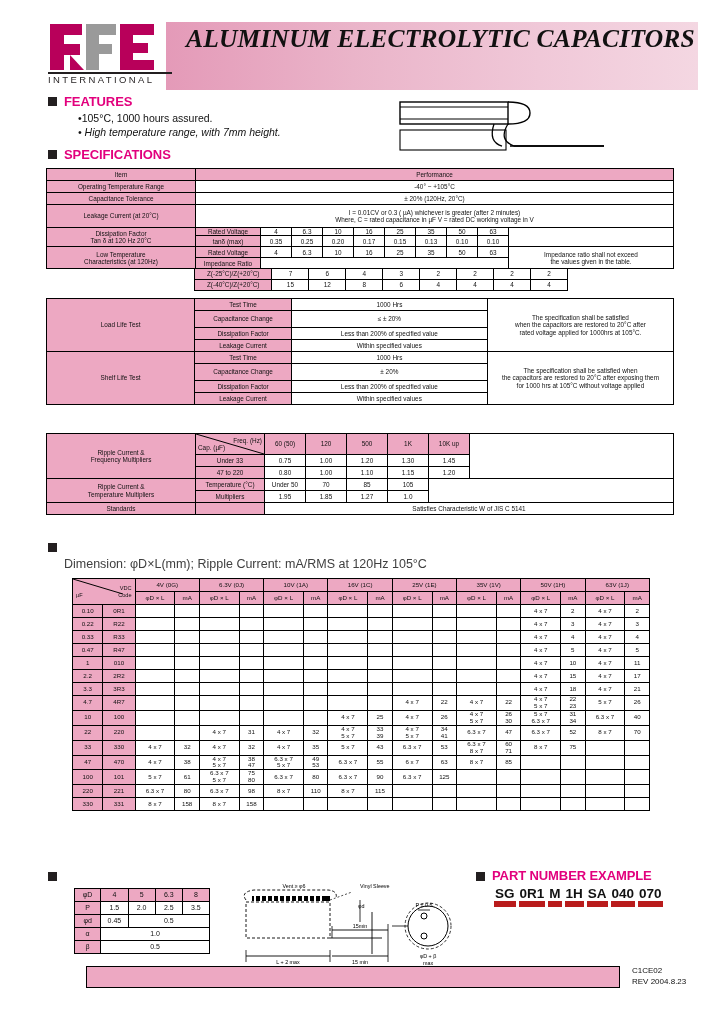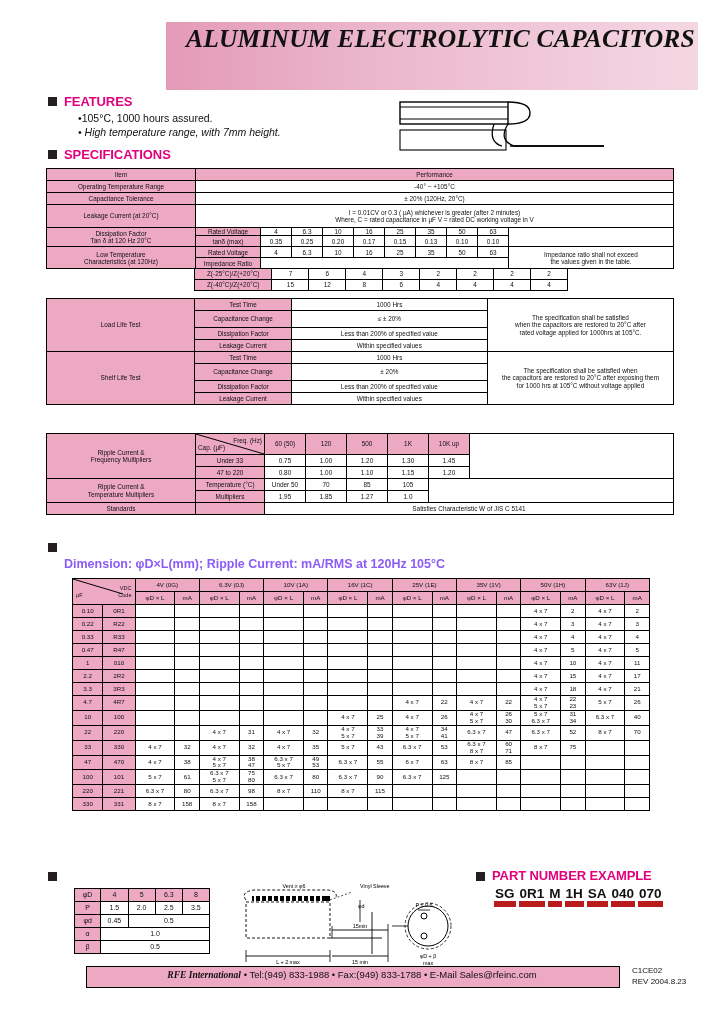--- a/index.html
+++ b/index.html
@@ -13,21 +13,21 @@
   .logo{position:absolute;left:0;top:0;width:128px;height:68px;}
   .logo svg{display:block;}
   .hdr-t1{position:absolute;left:140px;top:2px;font-family:"Liberation Serif",serif;
      font-style:italic;font-weight:bold;font-size:25.5px;letter-spacing:.2px;color:#111;white-space:nowrap;}
   .hdr-t2{position:absolute;left:140px;top:36px;font-family:"Liberation Serif",serif;
      font-style:italic;font-weight:bold;font-size:17px;color:#111;white-space:nowrap;}
 
   
   .sect{position:absolute;font-weight:bold;color:#e2007d;font-size:13px;letter-spacing:-.1px;white-space:nowrap;}
   .bullet{position:absolute;width:9px;height:9px;background:#231f20;}
-  .sub{position:absolute;font-size:12.5px;color:#8b5cf6;white-space:nowrap;font-weight:bold;}
+  .sub{position:absolute;font-size:12.5px;color:#404040;white-space:nowrap;}
   .feat{position:absolute;font-size:10.5px;color:#111;white-space:nowrap;}
 
   
   .cappic{position:absolute;left:398px;top:96px;width:210px;height:58px;}
 
   
   table{border-collapse:collapse;}
   .spec, .dims, .lead{position:absolute;}
   .spec td,.dims td,.dims th,.lead td{
      border:1px solid #000;font-size:6.4px;line-height:1.12;
@@ -55,20 +55,37 @@
   .foot-txt b{font-family:"Liberation Serif",serif;font-style:italic;}
   .rev{position:absolute;left:632px;top:966px;font-size:8px;line-height:1.35;color:#111;white-space:nowrap;}
 </style>
 </head>
 <body>
 
 <div class="page">
 
   <div class="hdr">
     <div class="hdr-band"></div>
+    <div class="logo">
+      <svg width="128" height="68" viewBox="0 0 128 68">
+        <rect x="4" y="2" width="14" height="46" fill="#b8005a"></rect>
+        <rect x="4" y="2" width="32" height="11" fill="#b8005a"></rect>
+        <rect x="4" y="22" width="30" height="11" fill="#b8005a"></rect>
+        <path d="M24 33 L38 48 L24 48 Z" fill="#b8005a"></path>
+        <rect x="40" y="2" width="13" height="46" fill="#9a9a9a"></rect>
+        <rect x="40" y="2" width="30" height="11" fill="#9a9a9a"></rect>
+        <rect x="40" y="22" width="26" height="10" fill="#9a9a9a"></rect>
+        <rect x="74" y="2" width="13" height="46" fill="#b8005a"></rect>
+        <rect x="74" y="2" width="34" height="11" fill="#b8005a"></rect>
+        <rect x="74" y="21" width="28" height="10" fill="#b8005a"></rect>
+        <rect x="74" y="38" width="34" height="10" fill="#b8005a"></rect>
+        <rect x="2" y="50" width="124" height="2" fill="#231f20"></rect>
+      </svg>
+      <div style="position:absolute;left:2px;top:52px;font-size:9.5px;letter-spacing:2.4px;color:#231f20;font-weight:normal;">INTERNATIONAL</div>
+    </div>
     <div class="hdr-t1">ALUMINUM ELECTROLYTIC CAPACITORS</div>
   </div>
 
   <div class="bullet" style="left:48px;top:97px;"></div>
   <div class="sect" style="left:64px;top:94px;">FEATURES</div>
   <div class="feat" style="left:78px;top:112px;">•105°C, 1000 hours assured.</div>
   <div class="feat" style="left:78px;top:126px;font-style:italic;">• High temperature range, with 7mm height.</div>
 
   <div class="cappic">
     <svg width="210" height="58" viewBox="0 0 210 58">
@@ -969,21 +986,18 @@
     </svg>
   </div>
 
   <div class="bullet" style="left:476px;top:872px;"></div>
   <div class="sect" style="left:492px;top:868px;">PART NUMBER EXAMPLE</div>
   <div class="pn">
     <span>SG</span><span>0R1</span><span>M</span><span>1H</span><span>SA</span><span>040</span><span>070</span>
   </div>
 
   <div class="foot"></div>
-  <div class="foot-txt">
-    <b>RFE International</b><span> • Tel:(949) 833-1988 • Fax:(949) 833-1788 • E-Mail Sales@rfeinc.com</span>
-  </div>
   <div class="rev">
     <div>C1CE02</div>
     <div>REV 2004.8.23</div>
   </div>
 
 </div>
 
 </body></html>

